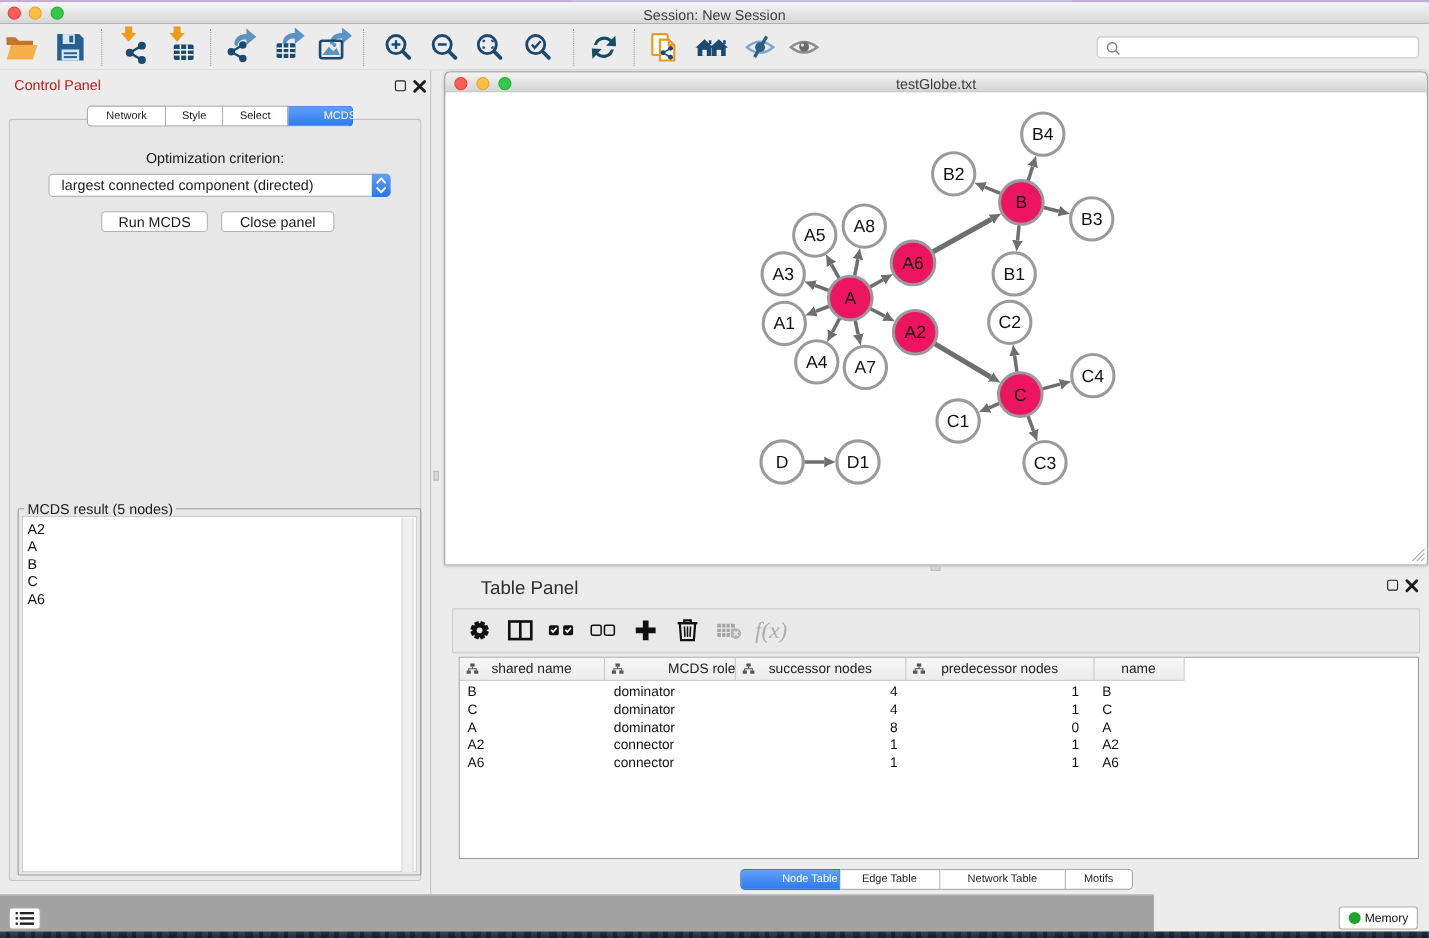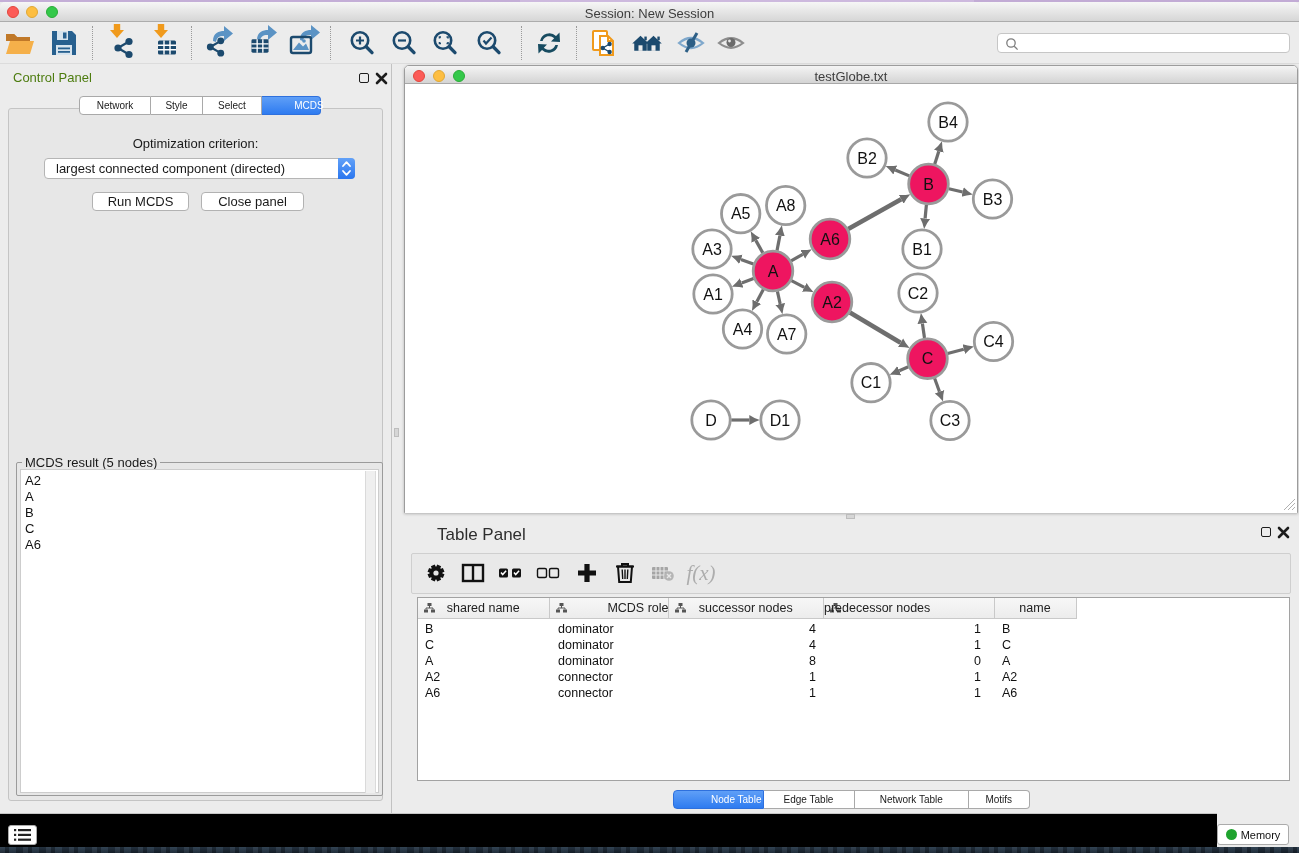--- a/index.html
+++ b/index.html
@@ -154,21 +154,21 @@
 
   <div class="abs" style="left:997px;top:11px;width:293px;height:20px;background:#fff;border:1px solid #c6c6c6;border-radius:4px">
     <svg width="14" height="14" style="position:absolute;left:7px;top:3px" viewBox="0 0 14 14">
         <circle cx="6" cy="6" r="4.2" fill="none" stroke="#7e7e7e" stroke-width="1.3"></circle>
         <line x1="9.2" y1="9.2" x2="12.6" y2="12.6" stroke="#7e7e7e" stroke-width="1.3"></line>
       </svg>
   </div>
 </div>
 
 <div class="abs" style="left:0;top:64px;width:392px;height:749px;background:#ececec;border-right:1px solid #c2c2c2">
-  <div class="abs" style="left:13px;top:6px;font-size:13px;color:#4d7c0f">Control Panel</div>
+  <div class="abs" style="left:13px;top:6px;font-size:13px;color:#b91c1c">Control Panel</div>
 
   <div class="abs" style="left:359px;top:9px;width:10px;height:10px;border:1.5px solid #1c1c1c;border-radius:2px"></div>
   <svg class="abs" style="left:375px;top:8px" width="13" height="13" viewBox="0 0 13 13">
       <path d="M2,2 L11,11 M11,2 L2,11" stroke="#1c1c1c" stroke-width="2.6" stroke-linecap="round"></path>
     </svg>
 
   <div class="abs" style="left:8px;top:44px;width:375px;height:693px;background:#e7e7e7;border:1px solid #c4c4c4;border-radius:3px"></div>
 
   <div class="seg" style="left:79px;top:32px">
     <div style="width:72px">Network</div>
@@ -386,21 +386,21 @@
         </div>
         <div style="position:absolute;left:406px;top:0;width:170.5px;height:21px;border-right:1px solid #c9c9c9;">
           <svg width="11" height="10" viewBox="0 0 11 10" style="position:absolute;left:6px;top:5px">
             <g fill="#555">
               <rect x="3.5" y="0" width="4" height="3"></rect>
               <rect x="0" y="6.5" width="4" height="3"></rect>
               <rect x="7" y="6.5" width="4" height="3"></rect>
               <path d="M5.5,3 L5.5,5 M2,6.5 L2,5 L9,5 L9,6.5" stroke="#555" stroke-width="1" fill="none"></path>
             </g>
           </svg>
-          <div style="position:absolute;left:0;top:3px;width:100%;text-align:left;font-size:12.5px;color:#222">predecessor nodes</div>
+          <div style="position:absolute;left:0;top:3px;width:100%;text-align:center;font-size:12.5px;color:#222">predecessor nodes</div>
         </div>
         <div style="position:absolute;left:576.5px;top:0;width:82.0px;height:21px;border-right:1px solid #c9c9c9;">
           <div style="position:absolute;left:0;top:3px;width:100%;text-align:center;font-size:12.5px;color:#222">name</div>
         </div>
       </div>
     <div class="abs" id="tbody" style="left:0;top:23px;width:871px">
         <div style="position:absolute;left:0;top:0px;width:871px;height:16px;font-size:12.5px;color:#111">
           <span style="position:absolute;left:7px;top:1px">B</span>
           <span style="position:absolute;left:140px;top:1px">dominator</span>
           <span style="position:absolute;left:250px;top:1px;width:148px;text-align:right">4</span>
@@ -439,21 +439,21 @@
   </div>
 
   <div class="seg" style="left:280px;top:270px">
     <div class="on" style="width:90.5px">Node Table</div>
     <div style="width:91px">Edge Table</div>
     <div style="width:114.5px">Network Table</div>
     <div style="width:60.5px">Motifs</div>
   </div>
 </div>
 
-<div class="abs" style="left:0;top:813px;width:1217px;height:34px;background:#000000;border-top:1px solid #c6c6c6">
+<div class="abs" style="left:0;top:813px;width:1049px;height:34px;background:#a3a3a3;border-top:1px solid #c6c6c6">
   <div class="abs" style="left:8px;top:11px;width:29px;height:20px;background:#fff;border:1px solid #ababab;border-radius:3px">
     <svg width="17" height="12" style="position:absolute;left:5px;top:3px" viewBox="0 0 17 12">
         <g fill="#222">
           <rect x="0" y="0" width="2.2" height="2.2"></rect>
           <rect x="4" y="0" width="13" height="2.2"></rect>
           <rect x="0" y="4.8" width="2.2" height="2.2"></rect>
           <rect x="4" y="4.8" width="13" height="2.2"></rect>
           <rect x="0" y="9.6" width="2.2" height="2.2"></rect>
           <rect x="4" y="9.6" width="13" height="2.2"></rect>
         </g>

